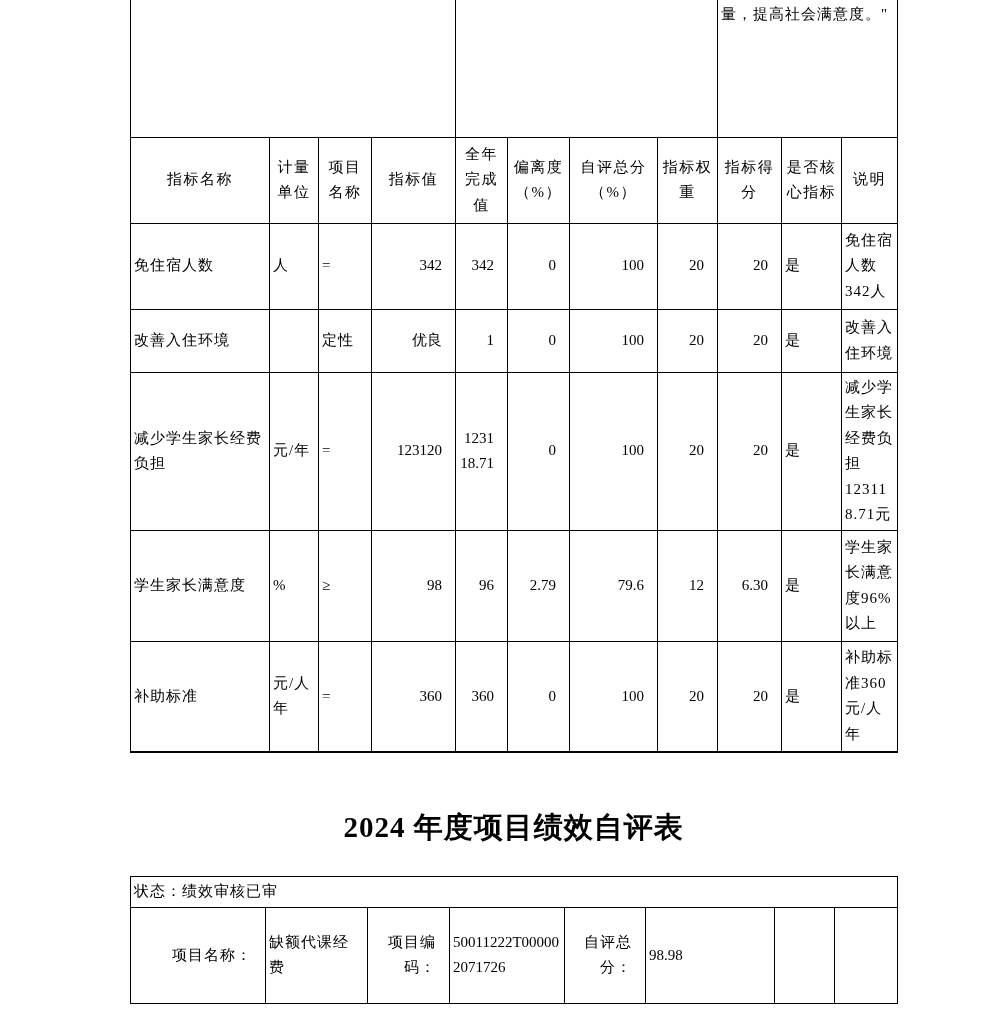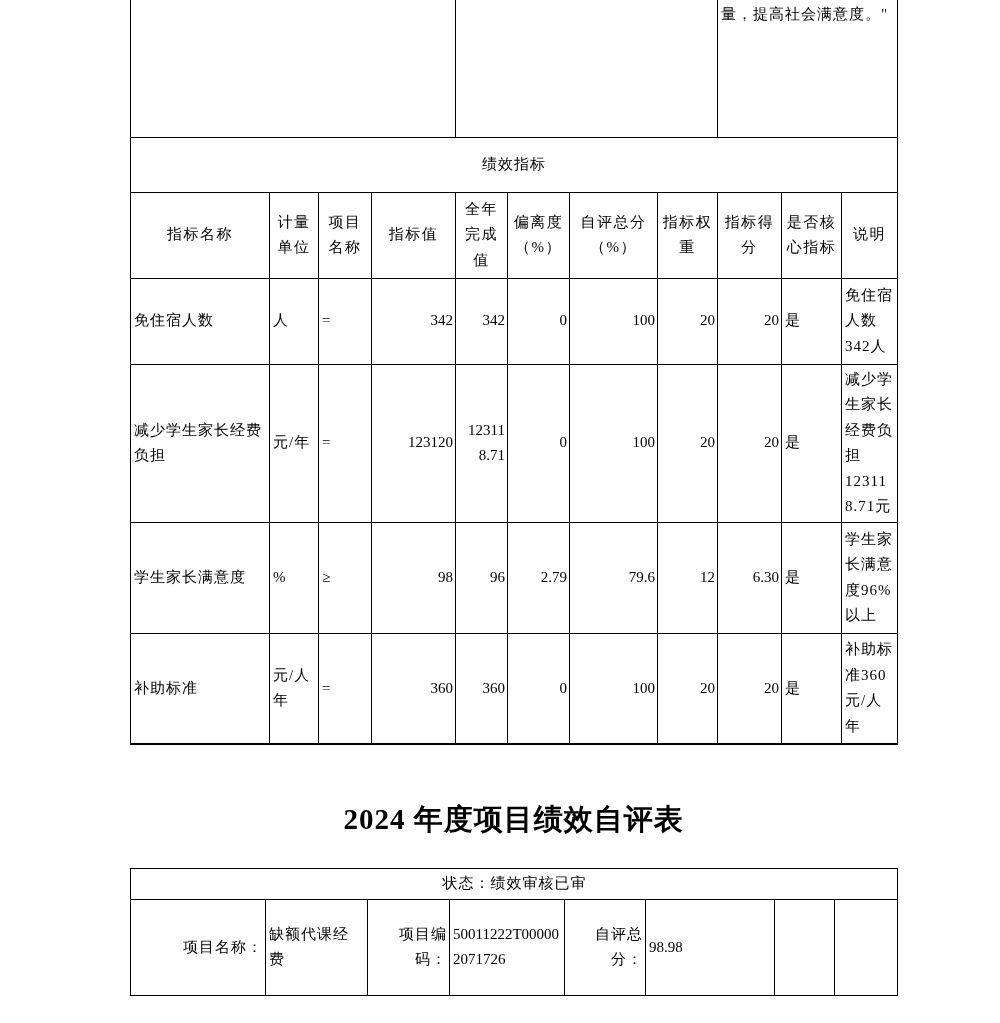--- a/index.html
+++ b/index.html
@@ -15,36 +15,36 @@
   td {
     border:1px solid #000; font-size:15px; line-height:1.7;
     padding:2px 3px; vertical-align:middle; overflow-wrap:break-word;
     letter-spacing:1px; color:#000;
   }
   tr.cut td { border-top:none; }
   .t1 { border-bottom:2px solid #000; }
 
   .ac { text-align:center; }
   .al { text-align:left; }
-  .ar { text-align:right; letter-spacing:0; padding-right:2px; }
+  .ar { text-align:right; letter-spacing:0; padding-right:13px; }
   .num { word-break:break-all; letter-spacing:0; }
   .vtop { vertical-align:top; }
   .hdr { text-align:center; letter-spacing:1.5px; }
 
   .rh137{height:137px} .rh55{height:55px} .rh86{height:86px}
   .rh63{height:63px}  .rh152{height:152px} .rh111{height:111px}
   .rh29{height:29px}  .rh96{height:96px}
 
   .doc-title {
     margin-top:56px; margin-bottom:4px; width:767px;
     font-size:29px; font-weight:bold; text-align:center; letter-spacing:1px;
     line-height:1.25;
   }
   .t2 { margin-top:31px; }
-  .status-cell { text-align:center; padding-right:2px; }
+  .status-cell { text-align:left; padding-right:2px; }
 </style>
 </head>
 <body>
 
 <div class="page">
   <div class="content">
 
     <table class="t1">
       <colgroup>
         <col style="width:139px">
@@ -58,23 +58,20 @@
           <col style="width:64px">
         <col style="width:60px">
           <col style="width:56px">
       </colgroup>
       <tbody>
           <tr class="cut rh137">
         <td colspan="4" class="vtop"></td>
         <td colspan="4" class="vtop"></td>
         <td colspan="3" class="vtop al">量，提高社会满意度。"</td>
       </tr>
-      <tr class="rh55">
-        <td colspan="11" class="ac">绩效指标</td>
-      </tr>
       <tr class="rh86">
         <td class="hdr">指标名称</td>
         <td class="hdr">计量单位</td>
         <td class="hdr">项目名称</td>
         <td class="hdr">指标值</td>
         <td class="hdr">全年完成值</td>
         <td class="hdr">偏离度（%）</td>
         <td class="hdr">自评总分（%）</td>
         <td class="hdr">指标权重</td>
         <td class="hdr">指标得分</td>
@@ -87,20 +84,33 @@
         <td class="al">人</td>
         <td class="al">=</td>
         <td class="ar num">342</td>
         <td class="ar num">342</td>
         <td class="ar num">0</td>
         <td class="ar num">100</td>
         <td class="ar num">20</td>
         <td class="ar num">20</td>
         <td class="al">是</td>
         <td class="al">免住宿人数342人</td>
+      </tr>
+      <tr class="rh63">
+        <td class="al">改善入住环境</td>
+        <td class="al"></td>
+        <td class="al">定性</td>
+        <td class="ar num">优良</td>
+        <td class="ar num">1</td>
+        <td class="ar num">0</td>
+        <td class="ar num">100</td>
+        <td class="ar num">20</td>
+        <td class="ar num">20</td>
+        <td class="al">是</td>
+        <td class="al">改善入住环境</td>
       </tr>
       <tr class="rh152">
         <td class="al">减少学生家长经费负担</td>
         <td class="al">元/年</td>
         <td class="al">=</td>
         <td class="ar num">123120</td>
         <td class="ar num">123118.71</td>
         <td class="ar num">0</td>
         <td class="ar num">100</td>
         <td class="ar num">20</td>

